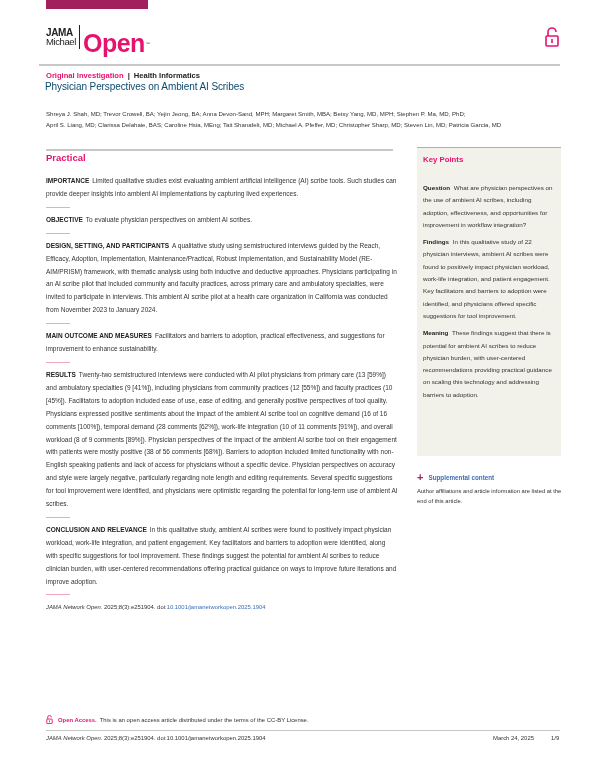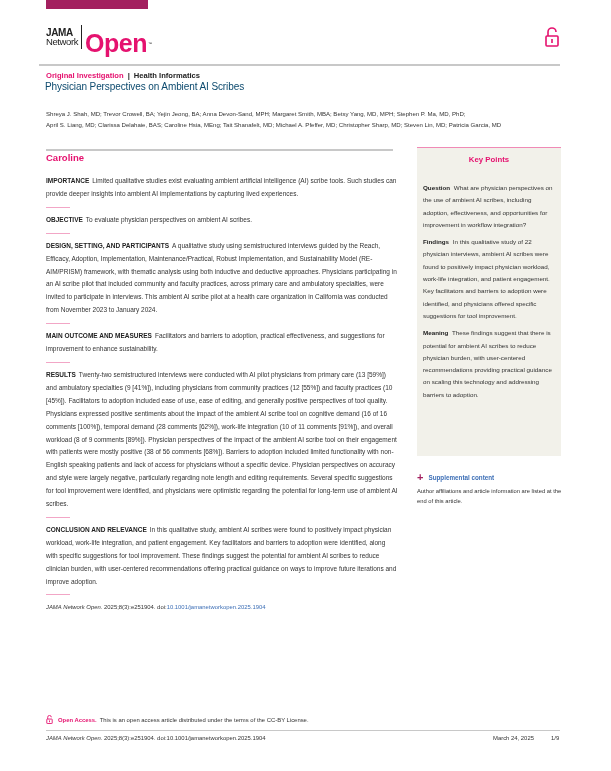--- a/index.html
+++ b/index.html
@@ -34,21 +34,21 @@
   .abstract { position: absolute; left: 46px; top: 175px; width: 352px; font-size: 6.5px; line-height: 12.9px; color: #333; }
   .abstract .section { margin-bottom: 0; }
   .abstract .label { font-weight: bold; color: #222; margin-right: 3px; }
   .abstract .pink-rule { width: 24px; height: 1px; background: #f2a6c6; margin: 6px 0 6px 0; }
 
   .citation { font-size: 5.9px; color: #333; margin-top: 6px; }
   .citation .journal { font-style: italic; }
   .citation .doi-link { color: #3d6fb6; }
 
   .keypoints { position: absolute; left: 417px; top: 147px; width: 144px; height: 309px; background: #f2f1ea; border-top: 1.5px solid #f08ab6; padding: 7px 6px 0 6px; }
-  .kp-heading { font-size: 7.8px; font-weight: bold; color: #e5126f; margin-bottom: 18px; text-align: center; }
+  .kp-heading { font-size: 7.8px; font-weight: bold; color: #e5126f; margin-bottom: 18px; }
   .kp-body { font-size: 6.25px; line-height: 12.3px; color: #333; }
   .kp-body .kp-section { margin-bottom: 5px; }
   .kp-body .kp-label { font-weight: bold; color: #222; margin-right: 2px; }
 
   .supp { position: absolute; left: 417px; top: 472px; display: flex; align-items: center; }
   .supp-plus { color: #a3205f; font-weight: bold; font-size: 11px; line-height: 10px; margin-right: 5px; }
   .supp-label { color: #3d6fb6; font-size: 6.3px; font-weight: bold; }
 
   .affil { position: absolute; left: 417px; top: 487px; width: 145px; font-size: 5.8px; line-height: 9.6px; color: #333; }
 
@@ -63,21 +63,21 @@
   .footer-page { position: absolute; left: 551px; top: 735px; font-size: 5.9px; color: #333; white-space: nowrap; }
 </style>
 </head>
 <body>
 
 <div class="top-bar"></div>
 
 <div class="logo">
   <div class="logo-left">
     <span class="jama">JAMA</span>
-    <span>Network</span>
+    <span>Michael</span>
   </div>
   <div class="logo-divider"></div>
   <span class="logo-open">Open</span>
   <span class="logo-tm">™</span>
 </div>
 
 <svg class="lock-top" viewBox="0 0 14 20">
   <path d="M3 9 V5 a4 4 0 0 1 8 0" fill="none" stroke="#e5126f" stroke-width="1.6"></path>
   <rect x="1" y="9" width="12" height="10" rx="1" fill="none" stroke="#e5126f" stroke-width="1.6"></rect>
   <rect x="6.2" y="12" width="1.6" height="4" fill="#e5126f"></rect>
@@ -90,21 +90,21 @@
 </div>
 
 <h1 class="title" style="font-weight:normal;">Physician Perspectives on Ambient AI Scribes</h1>
 
 <div class="authors">
   <div>Shreya J. Shah, MD; Trevor Crowell, BA; Yejin Jeong, BA; Anna Devon-Sand, MPH; Margaret Smith, MBA; Betsy Yang, MD, MPH; Stephen P. Ma, MD, PhD;</div>
   <div>April S. Liang, MD; Clarissa Delahaie, BAS; Caroline Hsia, MEng; Tait Shanafelt, MD; Michael A. Pfeffer, MD; Christopher Sharp, MD; Steven Lin, MD; Patricia Garcia, MD</div>
 </div>
 
 <div class="abstract-rule"></div>
-<div class="abstract-heading">Caroline</div>
+<div class="abstract-heading">Practical</div>
 
 <div class="abstract">
   <p class="section"><span class="label">IMPORTANCE</span><span>Limited qualitative studies exist evaluating ambient artificial intelligence (AI) scribe tools. Such studies can provide deeper insights into ambient AI implementations by capturing lived experiences.</span></p>
   <div class="pink-rule"></div>
   <p class="section"><span class="label">OBJECTIVE</span><span>To evaluate physician perspectives on ambient AI scribes.</span></p>
   <div class="pink-rule"></div>
   <p class="section"><span class="label">DESIGN, SETTING, AND PARTICIPANTS</span><span>A qualitative study using semistructured interviews guided by the Reach, Efficacy, Adoption, Implementation, Maintenance/Practical, Robust Implementation, and Sustainability Model (RE-AIM/PRISM) framework, with thematic analysis using both inductive and deductive approaches. Physicians participating in an AI scribe pilot that included community and faculty practices, across primary care and ambulatory specialties, were invited to participate in interviews.  This ambient AI scribe pilot at a health care organization in California was conducted from November 2023 to January 2024.</span></p>
   <div class="pink-rule"></div>
   <p class="section"><span class="label">MAIN OUTCOME AND MEASURES</span><span>Facilitators and barriers to adoption, practical effectiveness, and suggestions for improvement to enhance sustainability.</span></p>
   <div class="pink-rule"></div>

